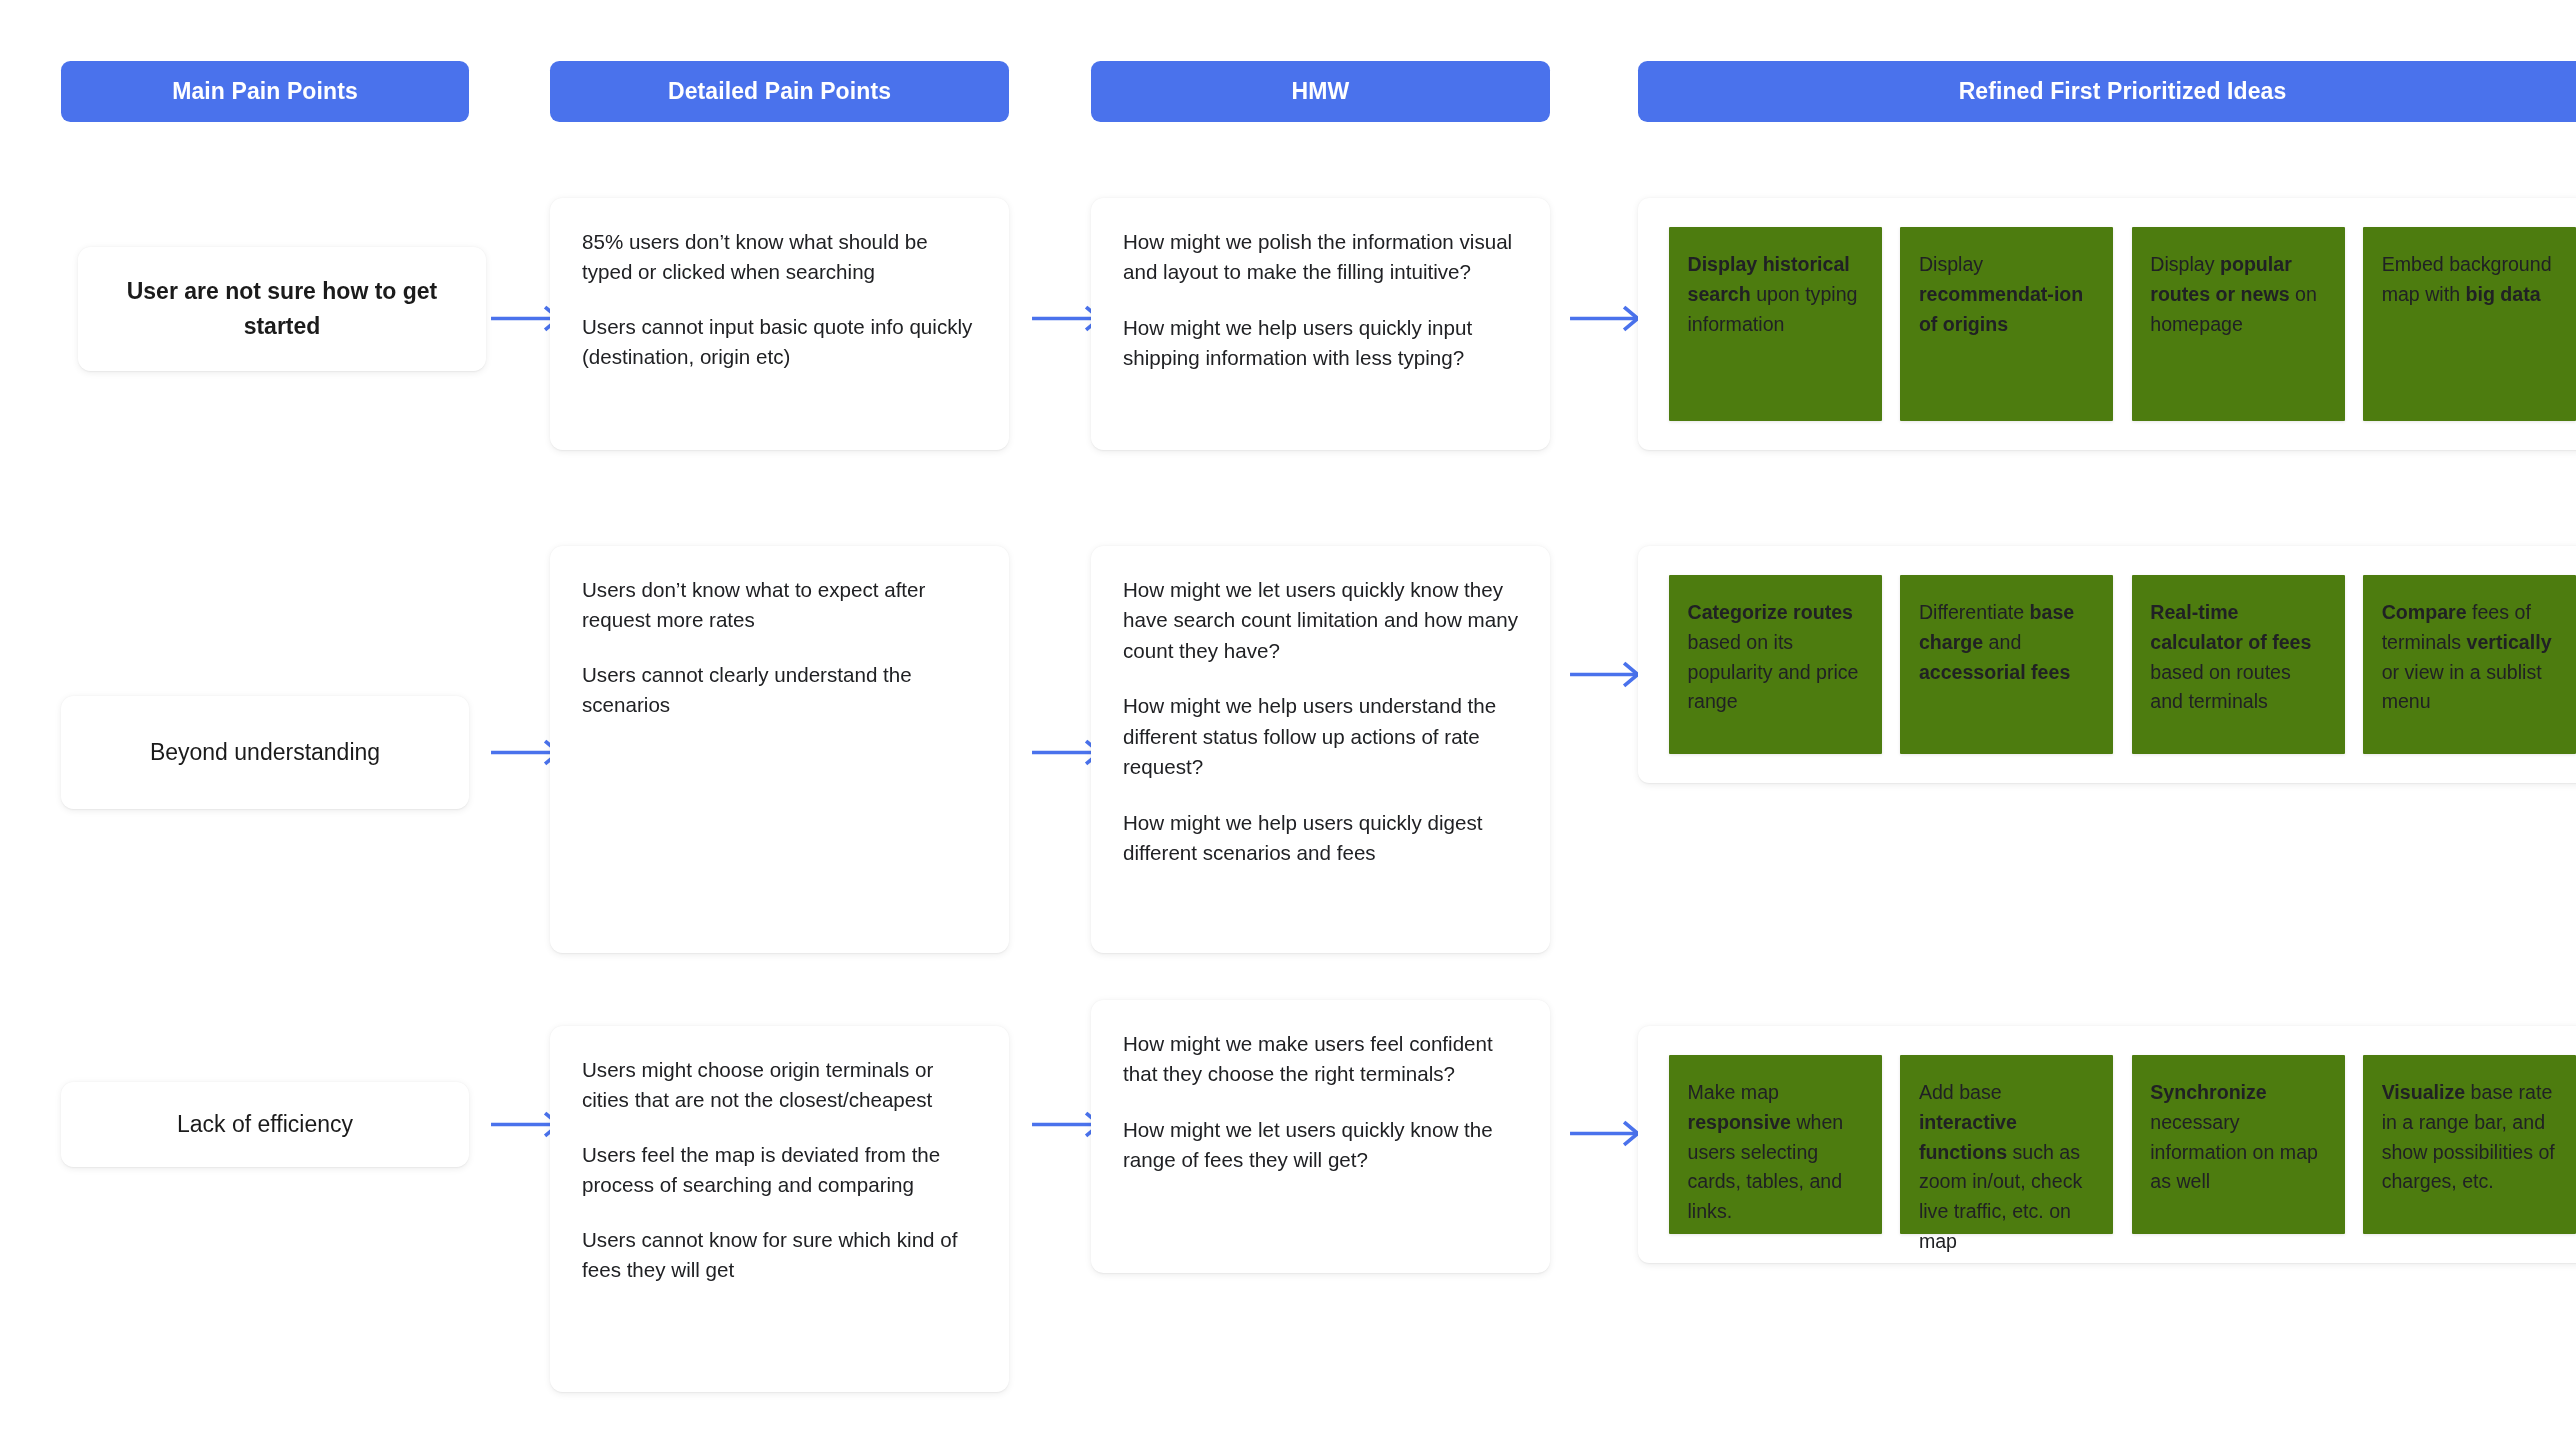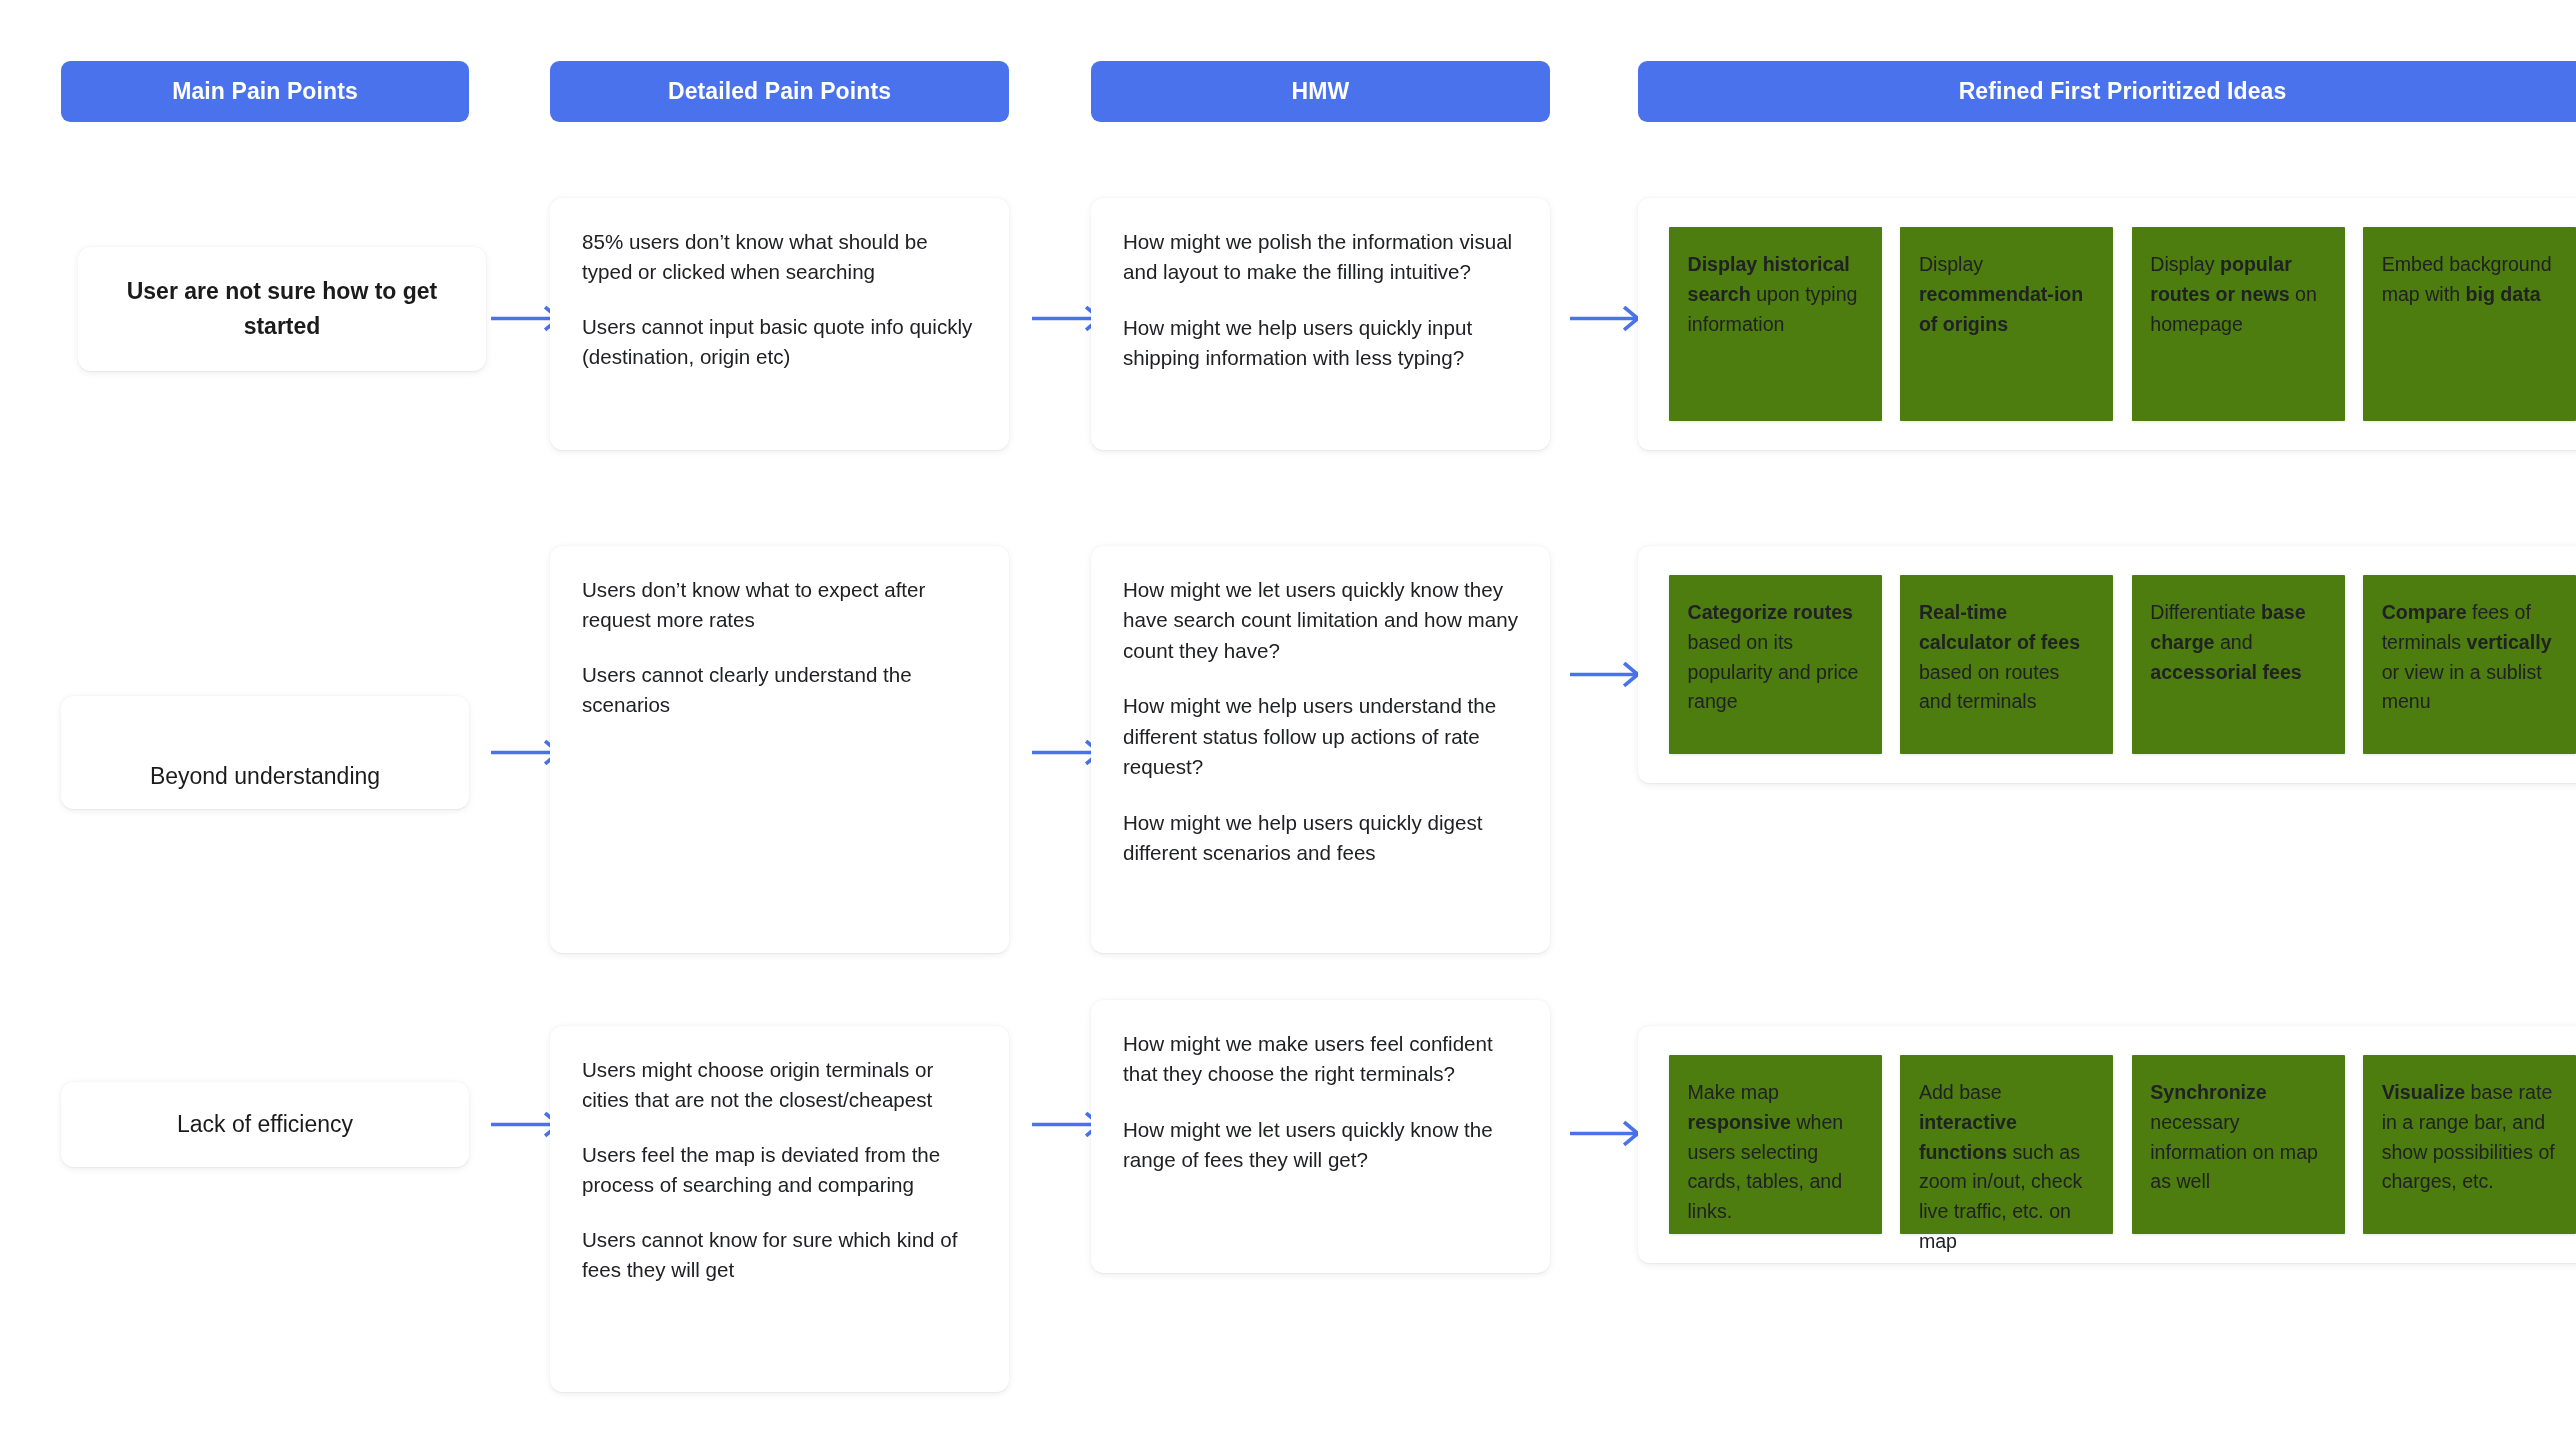--- a/index.html
+++ b/index.html
@@ -157,21 +157,21 @@
       <p class="idea-text"><span>Display </span><b>recommendat-ion of origins</b></p>
     </div>
   <div class="idea-card">
       <p class="idea-text"><span>Display </span><b>popular routes or news</b><span> on homepage</span></p>
     </div>
   <div class="idea-card">
       <p class="idea-text"><span>Embed background map with </span><b>big data</b></p>
     </div>
 </div>
 
-<div class="card main-pain-card abs" style="left:61px; top:696px; width:408px; height:113px;align-items:flex-end;">
+<div class="card main-pain-card abs" style="left:61px; top:696px; width:408px; height:113px;">
   <span>Beyond understanding</span>
 </div>
 
 <div class="arrow" style="left:490px; top:737px;">
   <svg width="77" height="31" viewBox="0 0 150 60">
       <path d="M2 30 H132" stroke="#4A72EC" stroke-width="7" fill="none"></path>
       <path d="M110 10 L134 30 L110 50" stroke="#4A72EC" stroke-width="7" fill="none" stroke-linecap="square"></path>
     </svg>
 </div>
 
@@ -198,24 +198,24 @@
       <path d="M2 30 H132" stroke="#4A72EC" stroke-width="7" fill="none"></path>
       <path d="M110 10 L134 30 L110 50" stroke="#4A72EC" stroke-width="7" fill="none" stroke-linecap="square"></path>
     </svg>
 </div>
 
 <div class="ideas-panel abs" style="left:1638px; top:546px; width:969px; height:237px;">
   <div class="idea-card">
       <p class="idea-text"><b>Categorize routes</b><span> based on its popularity and price range</span></p>
     </div>
   <div class="idea-card">
+      <p class="idea-text"><span>Differentiate </span><b>base charge</b><span> and </span><b>accessorial fees</b></p>
+    </div>
+  <div class="idea-card">
       <p class="idea-text"><b>Real-time calculator of fees</b><span> based on routes and terminals</span></p>
-    </div>
-  <div class="idea-card">
-      <p class="idea-text"><span>Differentiate </span><b>base charge</b><span> and </span><b>accessorial fees</b></p>
     </div>
   <div class="idea-card">
       <p class="idea-text"><b>Compare</b><span> fees of terminals </span><b>vertically</b><span> or view in a sublist menu</span></p>
     </div>
 </div>
 
 <div class="card main-pain-card abs" style="left:61px; top:1082px; width:408px; height:85px;">
   <span>Lack of efficiency</span>
 </div>
 

